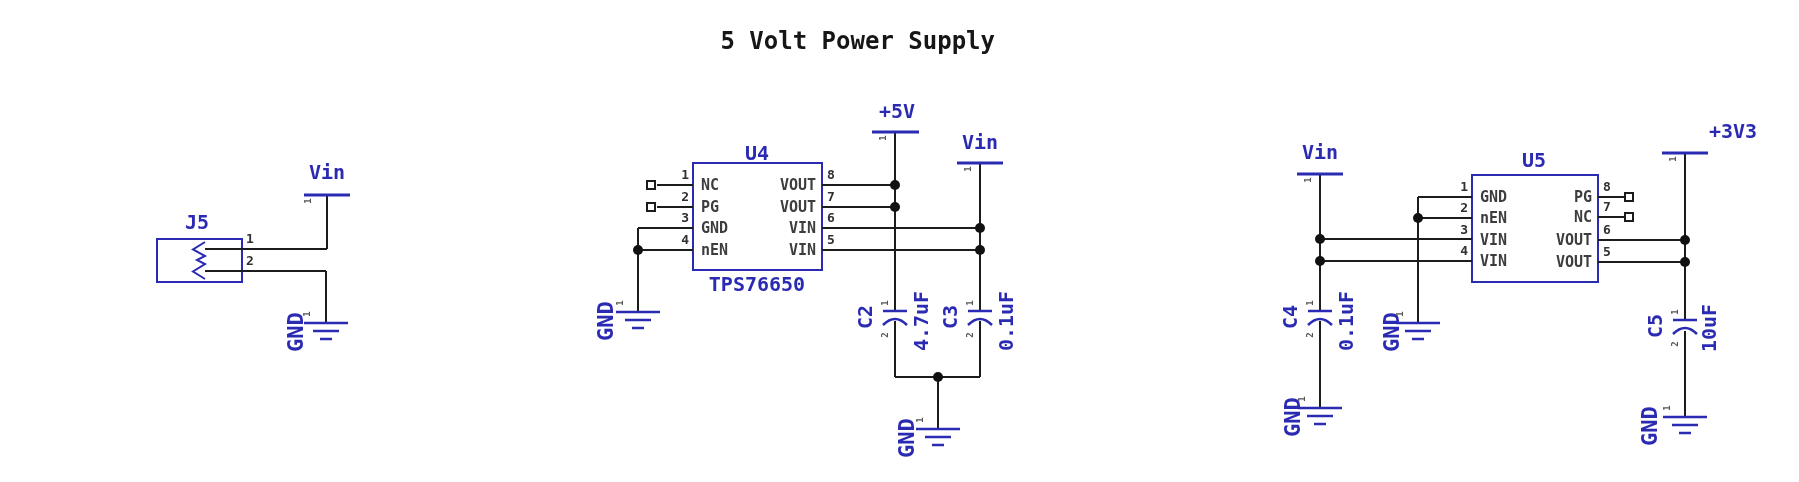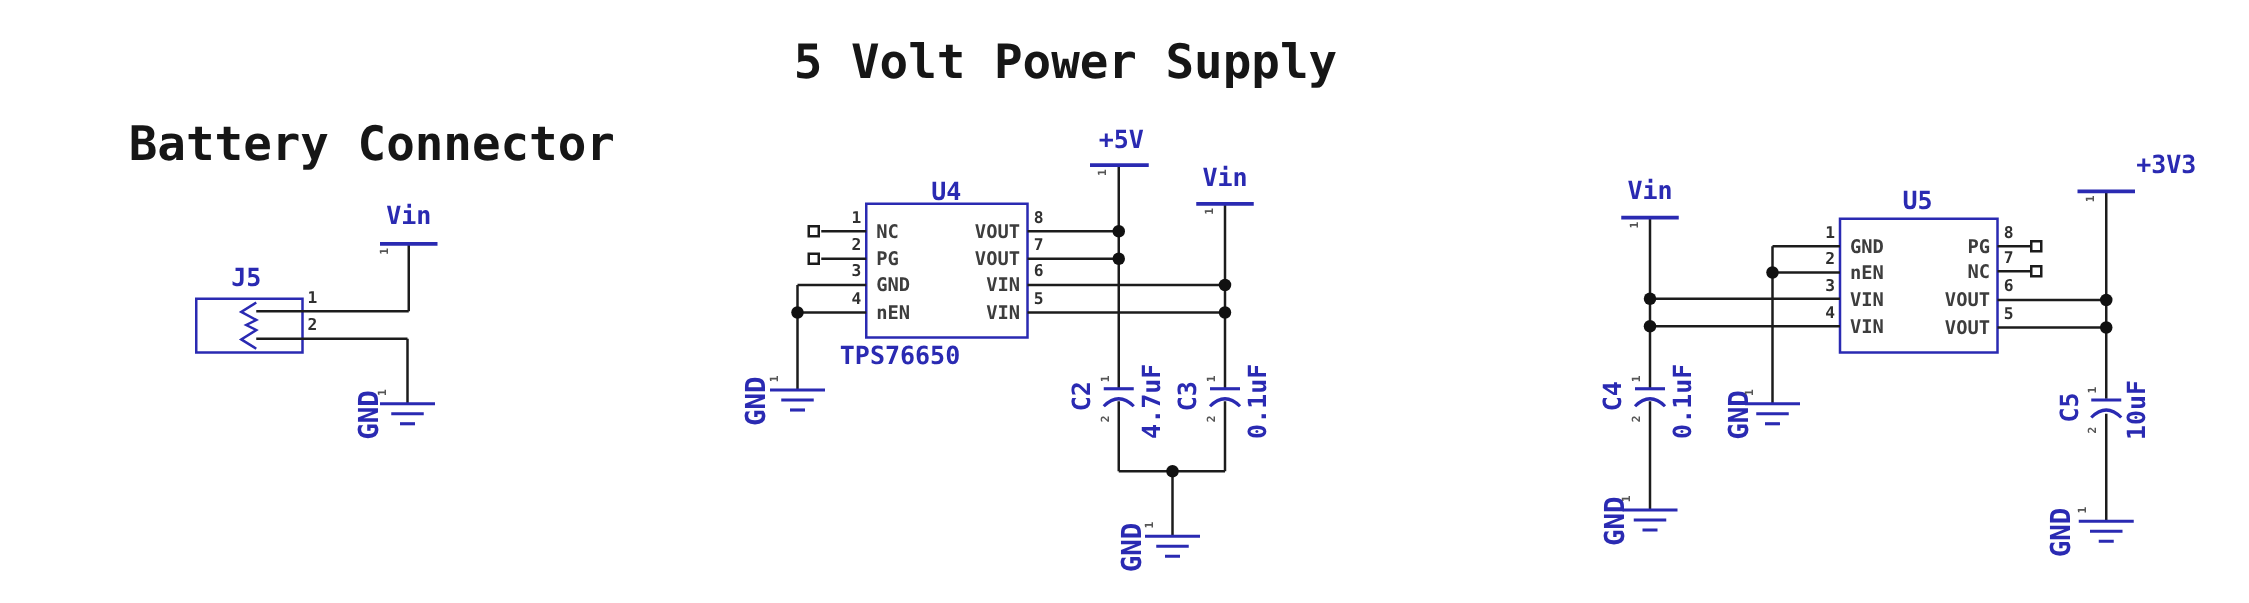--- a/index.html
+++ b/index.html
@@ -1,20 +1,20 @@
 <!DOCTYPE html>
 <html><head>
 <meta charset="utf-8">
 <style>
   html,body{margin:0;padding:0;background:#ffffff;}
   #canvas{position:relative;width:1799px;height:482px;background:#ffffff;overflow:hidden;
           font-family:"DejaVu Sans Mono",monospace;}
   #schem-svg{position:absolute;left:0;top:0;}
   .txt{position:absolute;white-space:nowrap;}
-  .title{font-size:38px;font-weight:bold;color:#161616;text-align:center;}
+  .title{font-size:24px;font-weight:bold;color:#161616;text-align:right;}
   .blab{font-size:20px;font-weight:bold;color:#2a2ab2;text-align:center;}
   .pname{font-size:15px;font-weight:600;color:#3d3d3d;line-height:16px;}
   .pnum{font-size:13px;font-weight:600;color:#303030;line-height:15px;}
   .rot{transform:rotate(-90deg);transform-origin:center center;text-align:center;line-height:20px;}
   .gndlab{font-size:22px;}
   .tiny{position:absolute;font-size:9px;font-weight:600;color:#555;line-height:10px;
         transform:rotate(-90deg);transform-origin:center center;text-align:center;}
   .ar{text-align:right;}
 </style>
 </head>
@@ -139,33 +139,32 @@
     <line x1="1307" y1="416" x2="1333" y2="416"></line>
     <line x1="1314" y1="424" x2="1326" y2="424"></line>
   </g>
   <g stroke="#2a2ab2" stroke-width="2.5">
     <line x1="1663" y1="417" x2="1707" y2="417"></line>
     <line x1="1672" y1="425" x2="1698" y2="425"></line>
     <line x1="1679" y1="433" x2="1691" y2="433"></line>
   </g>
 </svg>
 
-<div class="txt title" style="left:103px;top:93px;width:320px;">Battery Connector</div>
 <div class="txt title" style="left:635px;top:27px;width:360px;">5 Volt Power Supply</div>
 
 <div class="txt blab" style="left:297px;top:160px;width:60px;">Vin</div>
 <div class="txt blab" style="left:167px;top:210px;width:60px;">J5</div>
 <div class="txt blab rot gndlab" style="left:256px;top:322px;width:80px;">GND</div>
 <div class="txt pnum" style="left:246px;top:231px;width:20px;">1</div>
 <div class="txt pnum" style="left:246px;top:253px;width:20px;">2</div>
 <div class="tiny" style="left:308px;top:196px;width:20px;margin-left:-10px;">1</div>
 <div class="tiny" style="left:307px;top:309px;width:20px;margin-left:-10px;">1</div>
 
 <div class="txt blab" style="left:727px;top:141px;width:60px;">U4</div>
-<div class="txt blab" style="left:640px;top:272px;width:160px;text-align:center;">TPS76650</div>
+<div class="txt blab" style="left:677px;top:272px;width:160px;text-align:center;">TPS76650</div>
 
 <div class="txt pname" style="left:701px;top:177px;">NC</div>
 <div class="txt pname" style="left:701px;top:199px;">PG</div>
 <div class="txt pname" style="left:701px;top:220px;">GND</div>
 <div class="txt pname" style="left:701px;top:242px;">nEN</div>
 
 <div class="txt pname ar" style="left:756px;top:177px;width:60px;">VOUT</div>
 <div class="txt pname ar" style="left:756px;top:199px;width:60px;">VOUT</div>
 <div class="txt pname ar" style="left:756px;top:220px;width:60px;">VIN</div>
 <div class="txt pname ar" style="left:756px;top:242px;width:60px;">VIN</div>

